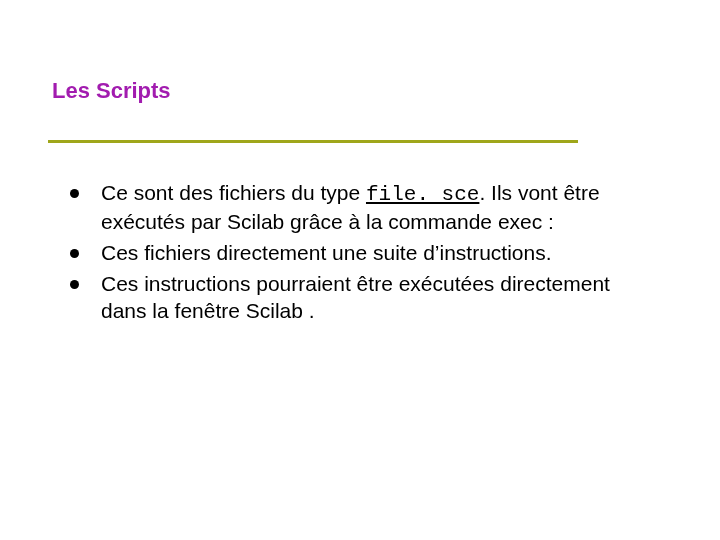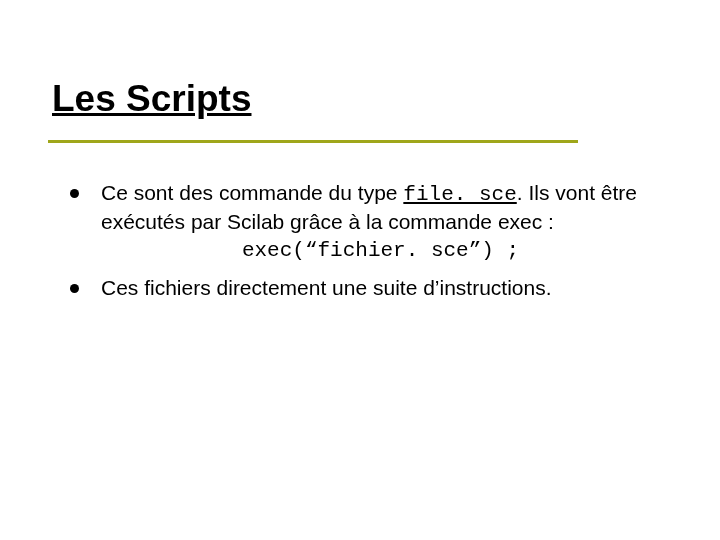--- a/index.html
+++ b/index.html
@@ -15,24 +15,23 @@
   .slide {
     width: 720px;
     height: 540px;
     position: relative;
     box-sizing: border-box;
   }
   .title {
     position: absolute;
     left: 52px;
     top: 78px;
-    font-size: 37px;
+    font-size: 22px;
     font-weight: bold;
-    color: #000000;
-    text-decoration: underline;
+    color: #a21caf;
   }
   .rule {
     position: absolute;
     left: 48px;
     top: 140px;
     width: 530px;
     height: 3px;
     background: #9fa61a; 
   }
   .body {
@@ -76,25 +75,28 @@
 <div class="slide">
 
   <div class="title">Les Scripts</div>
   <div class="rule"></div>
 
   <div class="body">
 
     <div class="li">
       <div class="dot"></div>
       <div class="txt">
-        <span>Ce sont des commande du type </span><span class="mono">file. sce</span><span>. Ils vont être exécutés par Scilab grâce à la commande exec :</span>
-        <div class="codeblock">exec(“fichier. sce”) ;</div>
+        <span>Ce sont des fichiers du type </span><span class="mono">file. sce</span><span>. Ils vont être exécutés par Scilab grâce à la commande exec :</span>
       </div>
     </div>
 
     <div class="li">
       <div class="dot"></div>
       <div class="txt">Ces fichiers directement une suite d’instructions.</div>
     </div>
 
+    <div class="li">
+      <div class="dot"></div>
+      <div class="txt">Ces instructions pourraient être exécutées directement dans la fenêtre Scilab .</div>
+    </div>
 
   </div>
 </div>
 
 </body></html>

